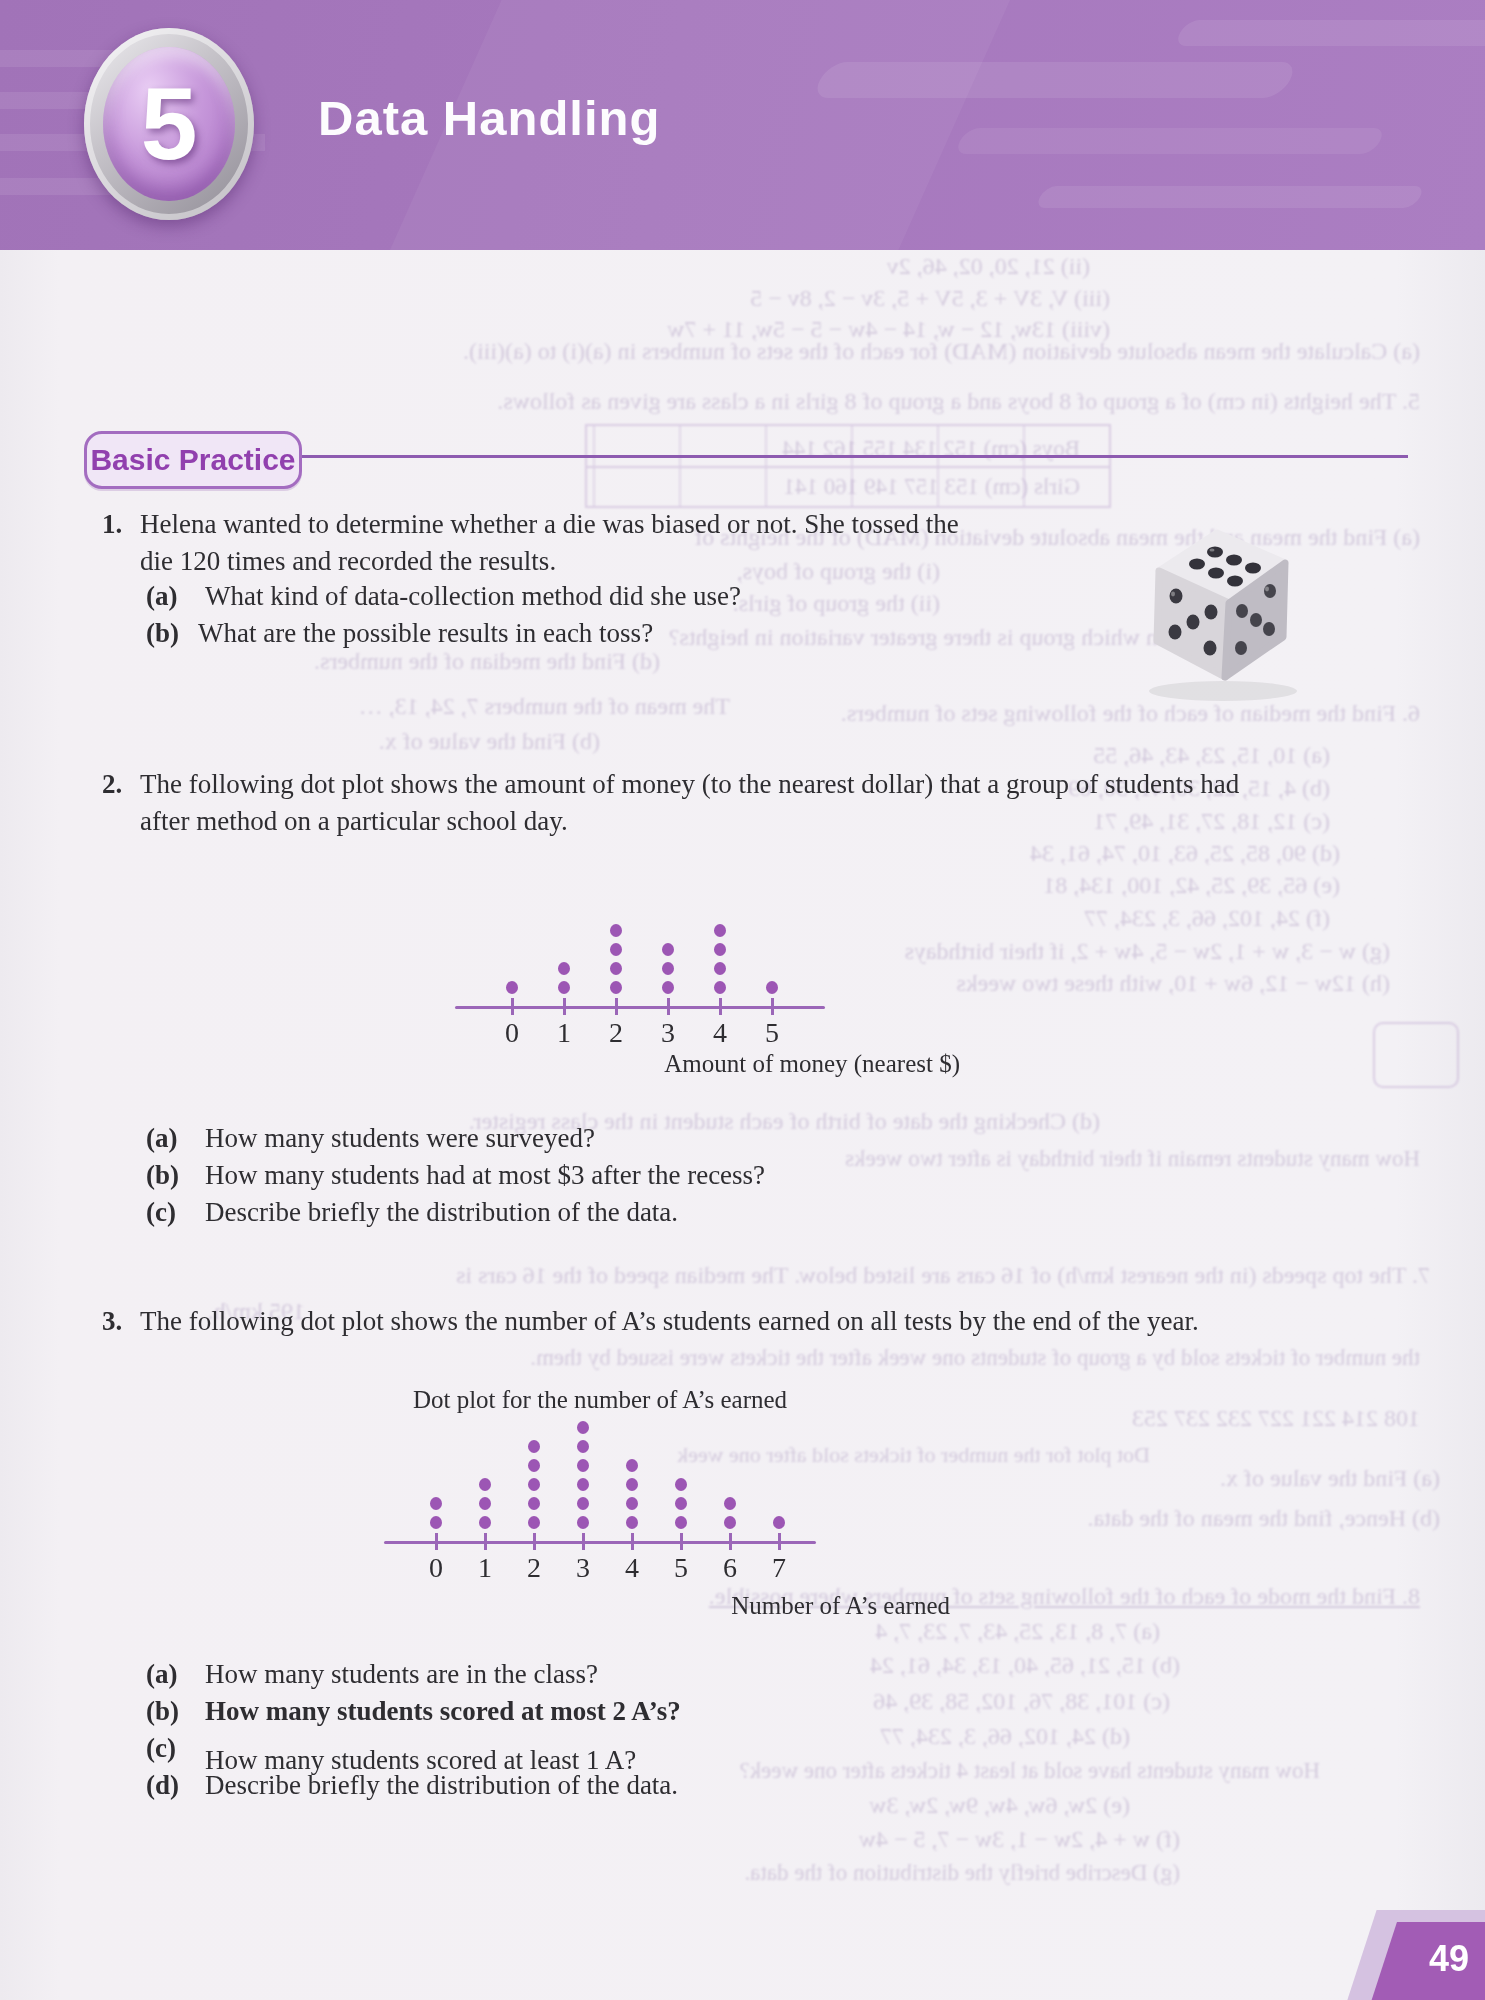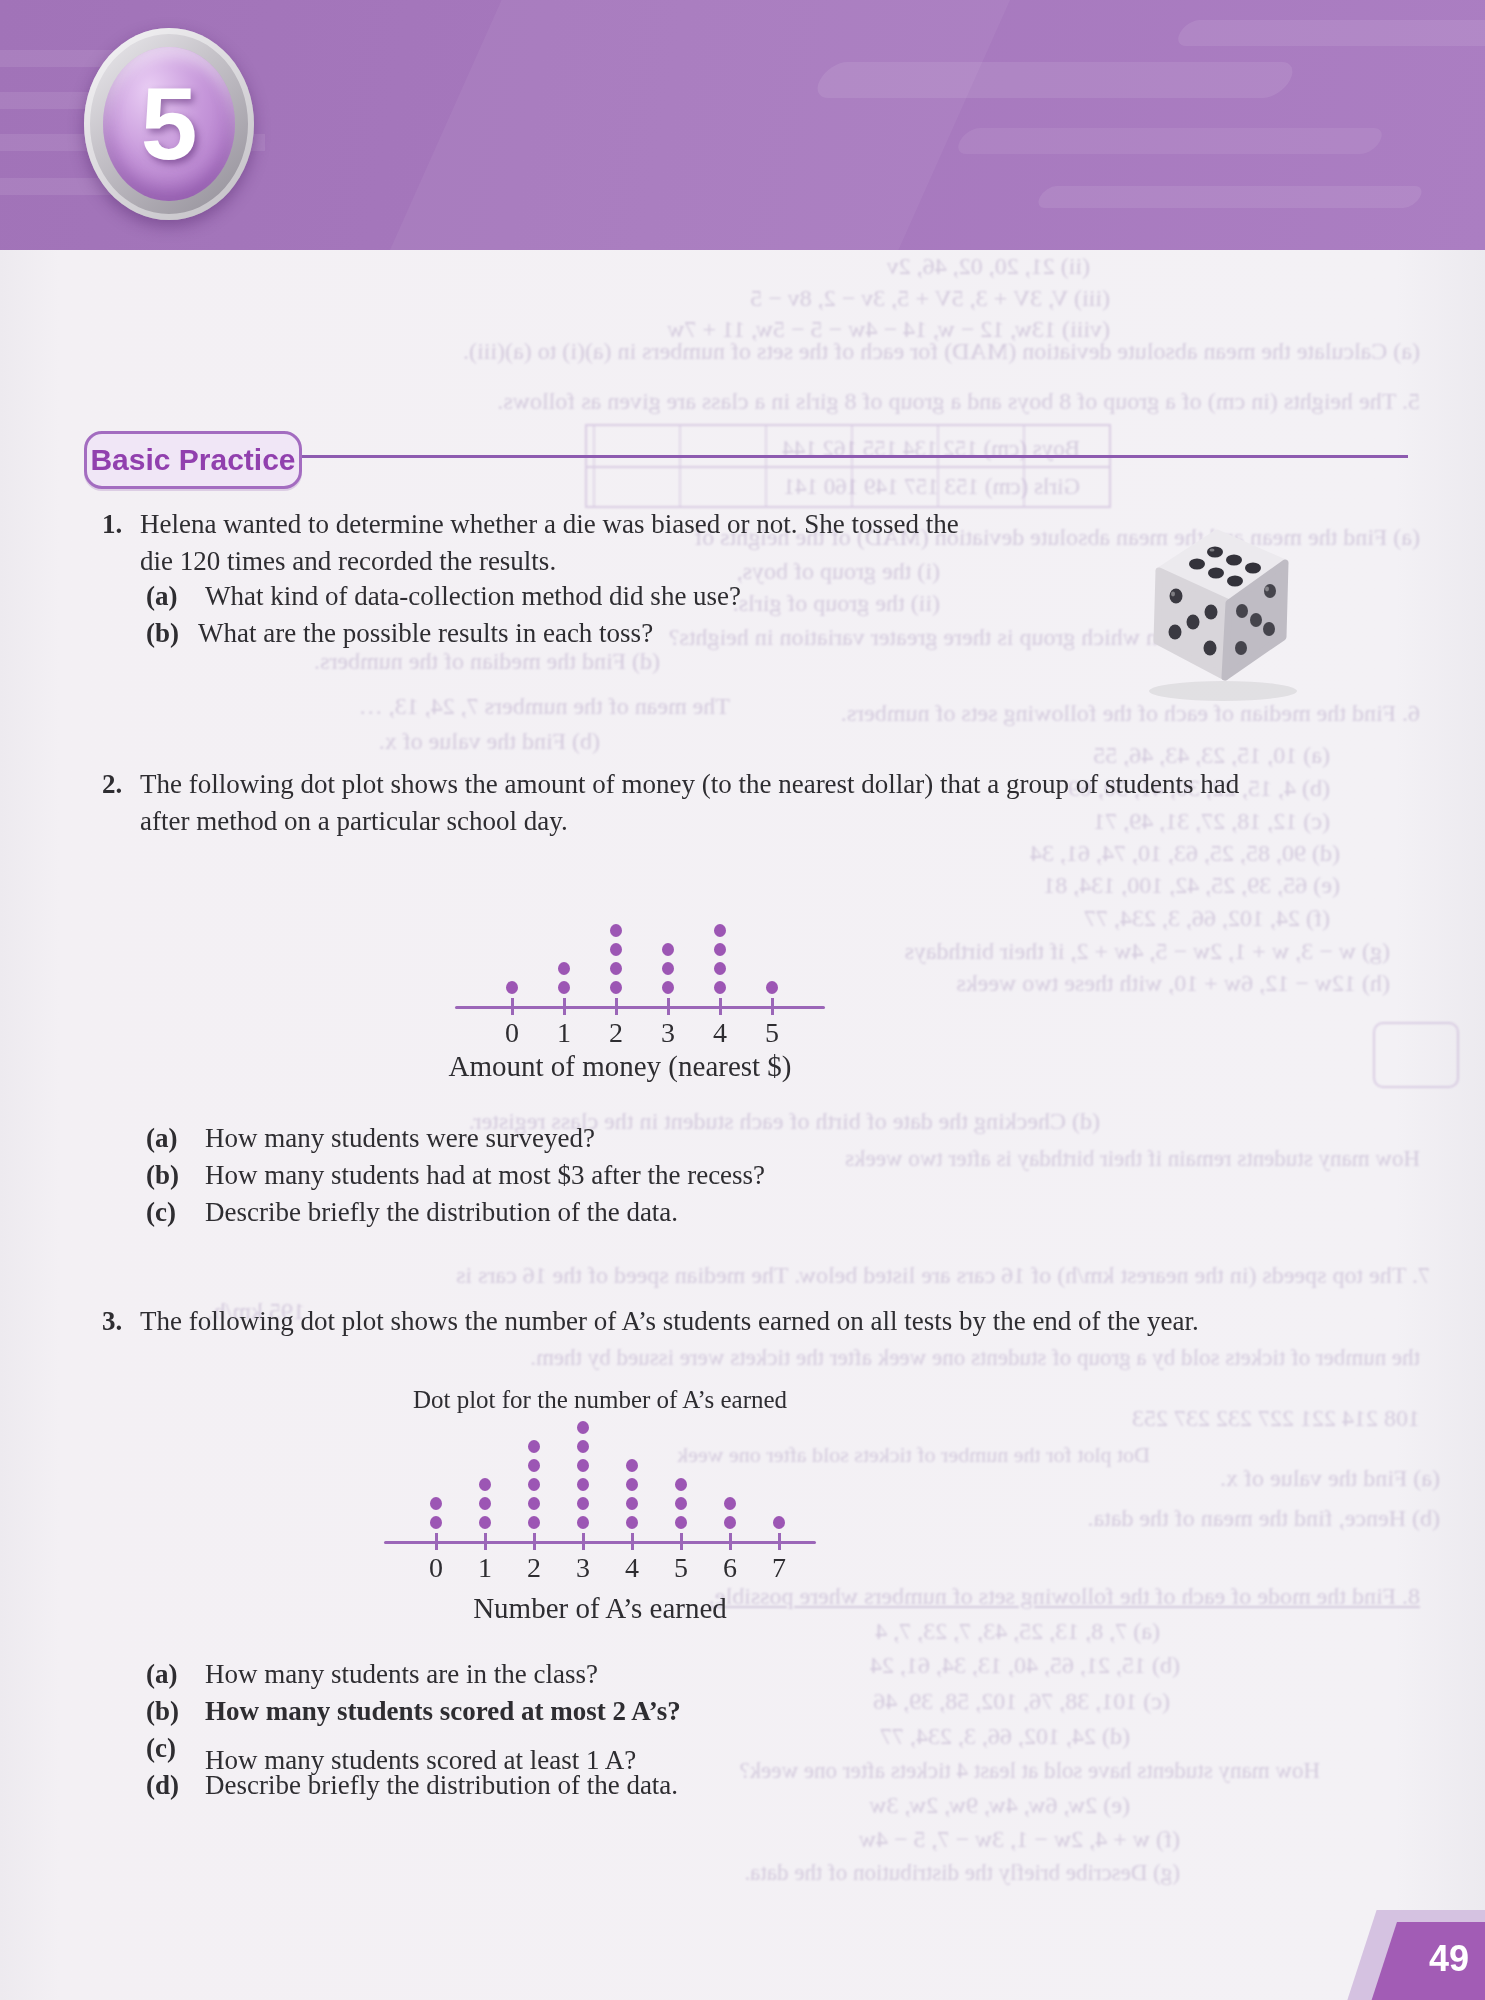--- a/index.html
+++ b/index.html
@@ -24,21 +24,21 @@
   .bp-badge{position:absolute;left:84px;top:431px;width:212px;height:52px;border:3px solid #a36cc0;
           border-radius:18px;background:#f0e6f6;display:flex;align-items:center;justify-content:center;
           font-family:"Liberation Sans",sans-serif;font-weight:bold;font-size:30px;color:#9140ae;
           box-shadow:0 2px 0 rgba(150,100,180,.25);}
   .bp-line{position:absolute;left:297px;top:455px;width:1111px;height:3px;background:#8d5bb0;}
   
   .bodytext{position:absolute;font-size:27px;white-space:nowrap;}
   .bodytext b{font-weight:bold;}
   
   .chart-title,.chart-xlabel{position:absolute;text-align:center;font-size:25px;color:#2e2d31;white-space:nowrap;}
-  .chart-xlabel{font-size:29px;}
+  .chart-xlabel{font-size:25px;text-align:right;}
   .dotplot{position:absolute;}
   .axis{position:absolute;left:0;right:0;height:3px;background:#9b66b8;border-radius:2px;}
   .tickmark{position:absolute;width:3px;height:17px;background:#9b66b8;}
   .ticklabel{position:absolute;width:44px;text-align:center;font-size:28px;color:#2e2d31;}
   .dot{position:absolute;width:12px;height:13px;border-radius:50%;background:#9c56b4;}
   
   .ghost{position:absolute;transform:scaleX(-1);filter:blur(1.2px);opacity:.42;color:#a996bd;
          font-size:24px;white-space:nowrap;overflow:hidden;}
   .ghost-box{position:absolute;transform:scaleX(-1);filter:blur(1.1px);opacity:.38;border:2px solid #b193c7;}
   
@@ -61,20 +61,21 @@
     <div class="hdr-shape" style="left:820px;top:62px;width:470px;height:36px;border-radius:18px;transform:skewX(-28deg);"></div>
     <div class="hdr-shape" style="left:960px;top:128px;width:420px;height:26px;border-radius:13px;transform:skewX(-28deg);opacity:.8;"></div>
     <div class="hdr-shape" style="left:1040px;top:186px;width:380px;height:22px;border-radius:11px;transform:skewX(-28deg);"></div>
     <div class="hdr-shape" style="left:1180px;top:20px;width:330px;height:26px;border-radius:13px;transform:skewX(-28deg);"></div>
 
     <div class="badge-outer">
       <div class="badge-inner">
         <span class="badge-num">5</span>
       </div>
     </div>
+    <div class="page-title">Data Handling</div>
   </div>
 
   <div id="ghost-layer">
       <div class="ghost" style="left: 660px; top: 253px; width: 430px; font-size: 24px;">(ii)  21, 20, 02, 46, 2v</div>
       <div class="ghost" style="left: 600px; top: 285px; width: 510px; font-size: 24px;">(iii)  V, 3V + 3, 5V + 5, 3v − 2, 8v − 5</div>
       <div class="ghost" style="left: 560px; top: 316px; width: 550px; font-size: 24px;">(viii)  13w, 12 − w, 14 − 4w − 5 − 5w, 11 + 7w</div>
       <div class="ghost" style="left: 330px; top: 338px; width: 1090px; font-size: 24px;">(a) Calculate the mean absolute deviation (MAD) for each of the sets of numbers in (a)(i) to (a)(iii).</div>
       <div class="ghost" style="left: 390px; top: 388px; width: 1030px; font-size: 24px;">5. The heights (in cm) of a group of 8 boys and a group of 8 girls in a class are given as follows.</div>
       <div class="ghost" style="left: 600px; top: 436px; width: 480px; font-size: 23px;">Boys (cm)    152    134    155    162    144</div>
       <div class="ghost" style="left: 600px; top: 474px; width: 480px; font-size: 23px;">Girls (cm)    153    157    149    160    141</div>

